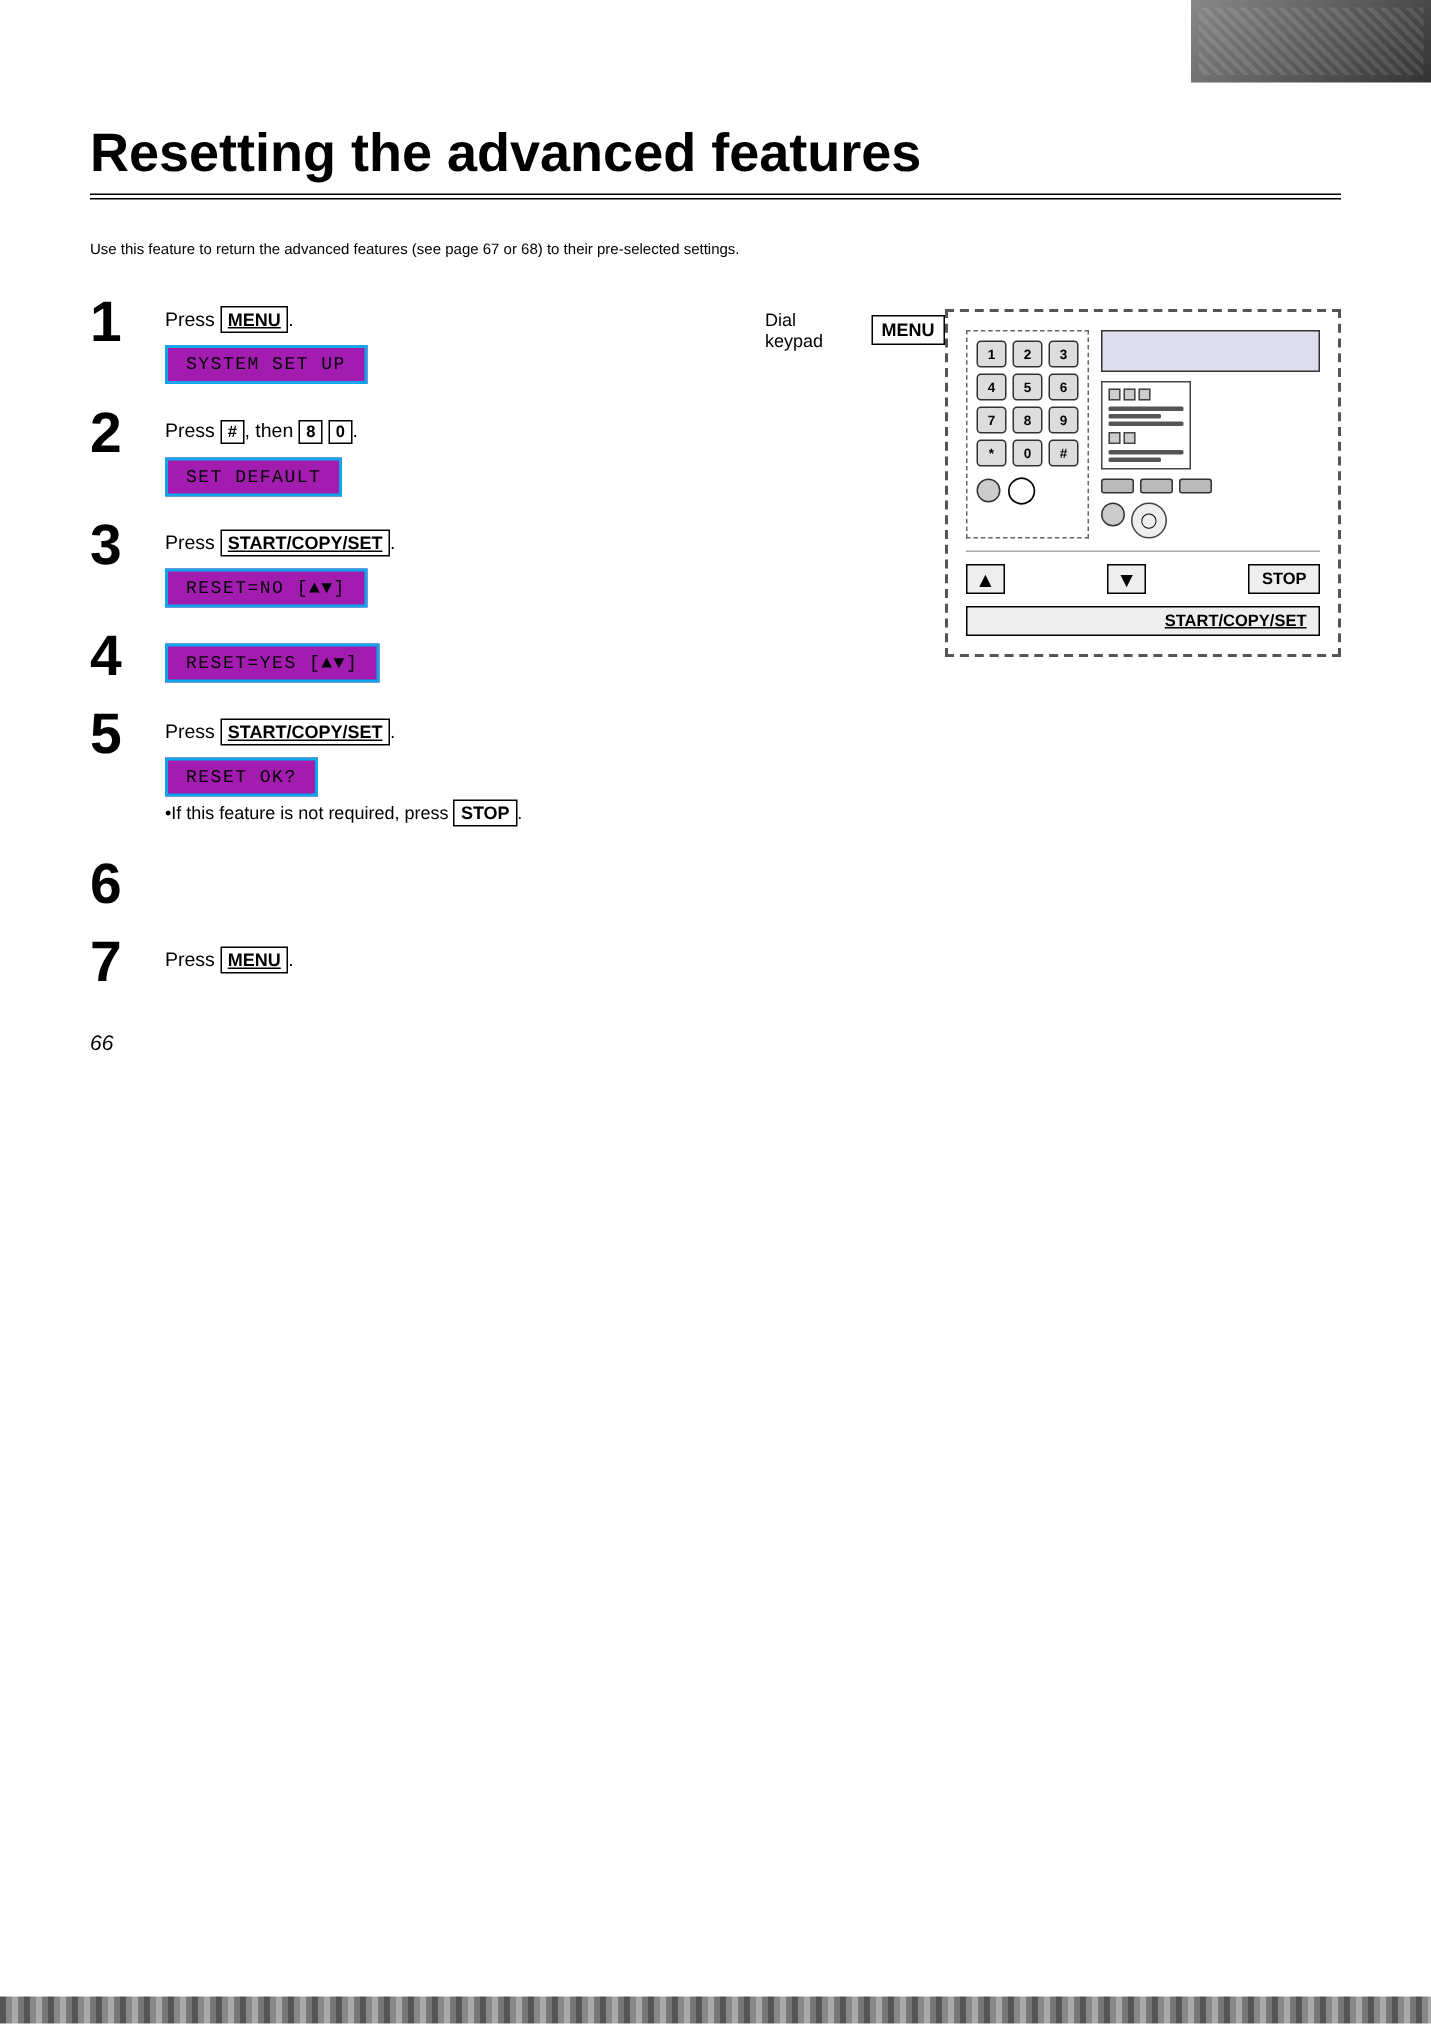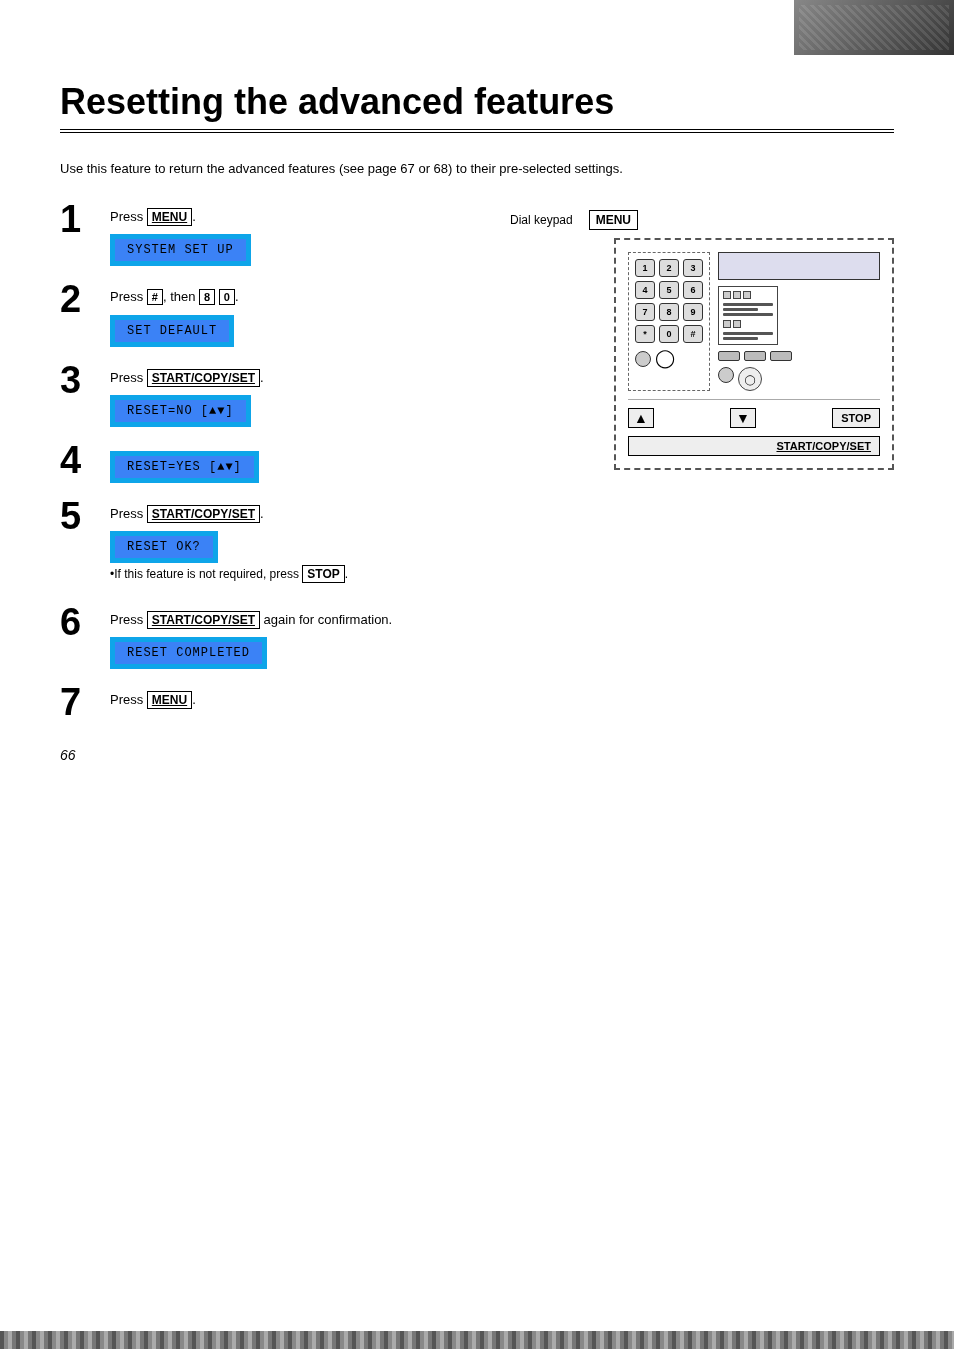--- a/index.html
+++ b/index.html
@@ -65,41 +65,41 @@
     .page-title {
       font-size: 36px;
       font-weight: bold;
       border-bottom: 4px double #000;
       padding-bottom: 6px;
       margin-bottom: 12px;
       line-height: 1.2;
     }
 
     .subtitle {
-      font-size: 13px;
+      font-size: 10px;
       margin-bottom: 24px;
       margin-top: 28px;
     }
 
     
     .content-layout {
       display: flex;
       gap: 30px;
       align-items: flex-start;
     }
 
     .steps-column {
       flex: 0 0 420px;
     }
 
     .device-column {
       flex: 1;
       display: flex;
-      flex-direction: column;
-      align-items: flex-end;
+      flex-direction: row;
+      align-items: flex-start;
       padding-top: 10px;
     }
 
     
     .step-row {
       display: flex;
       align-items: flex-start;
       margin-bottom: 14px;
       gap: 10px;
     }
@@ -118,27 +118,27 @@
     }
 
     .step-text {
       font-size: 13px;
       margin-bottom: 6px;
       line-height: 1.4;
     }
 
     
     .lcd-box {
-      border: 5px solid #0ea5e9;
+      border: 2px solid #0ea5e9;
       padding: 4px 12px;
       font-family: 'Courier New', monospace;
       font-size: 12px;
       letter-spacing: 1px;
       display: inline-block;
-      background: #3b82f6;
+      background: #a21caf;
       margin-top: 2px;
     }
 
     
     .key-box {
       border: 1px solid #000;
       padding: 1px 4px;
       font-size: 12px;
       font-weight: bold;
       display: inline;
@@ -424,26 +424,20 @@
           </div>
           <div class="lcd-box">RESET OK?</div>
           <div class="bullet-note">
             •If this feature is not required, press <span class="key-box">STOP</span>.
           </div>
         </div>
       </div>
 
       <div class="step-row">
         <div class="step-number">6</div>
-        <div class="step-content">
-          <div class="step-text">
-            Press <span class="key-box-underline">START/COPY/SET</span> again for confirmation.
-          </div>
-          <div class="lcd-box">RESET COMPLETED</div>
-        </div>
       </div>
 
       <div class="step-row">
         <div class="step-number">7</div>
         <div class="step-content">
           <div class="step-text">
             Press <span class="key-box"><u>MENU</u></span>.
           </div>
         </div>
       </div>

